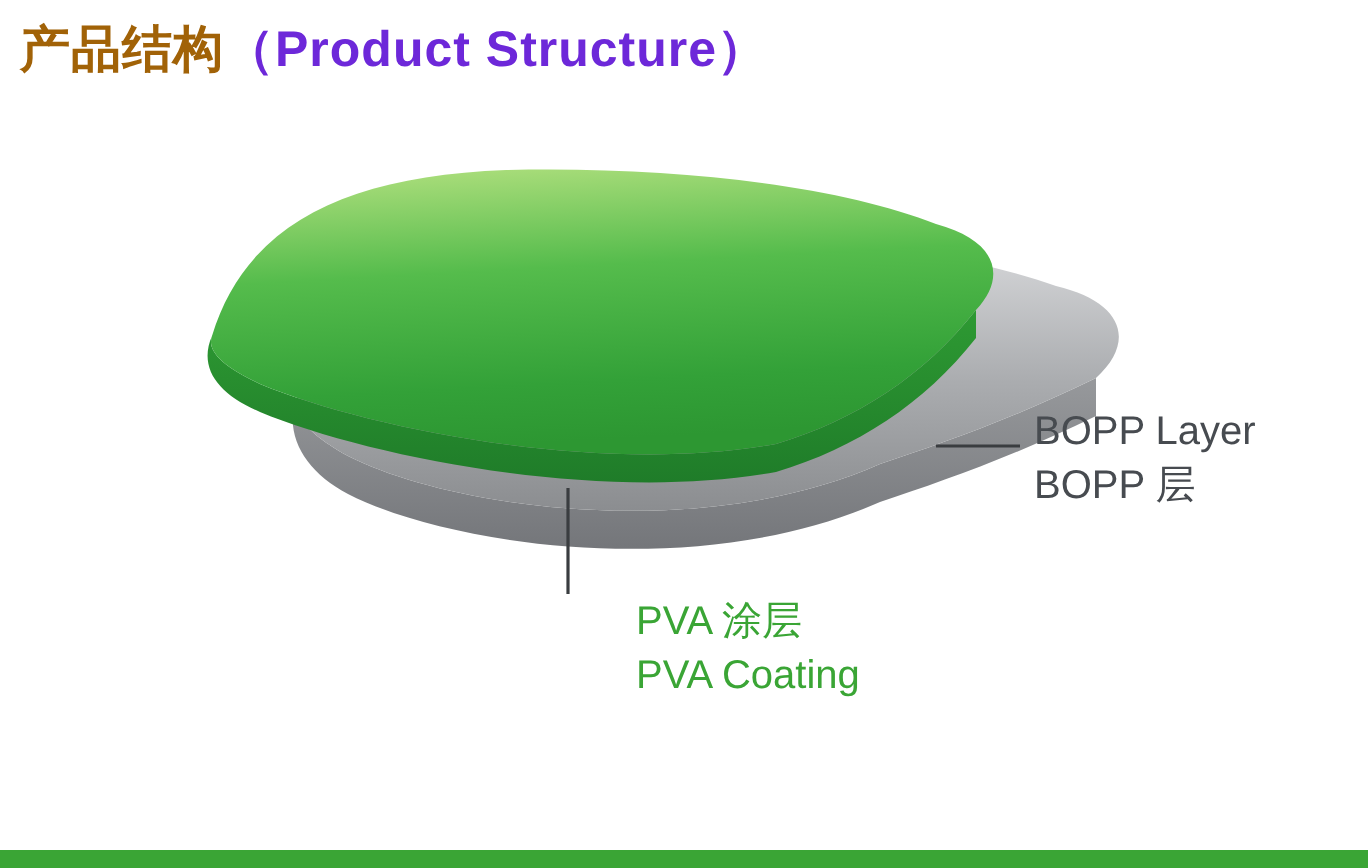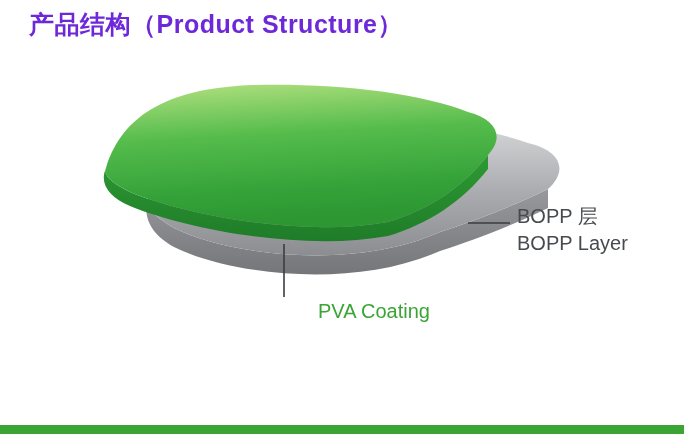--- a/index.html
+++ b/index.html
@@ -17,21 +17,21 @@
   }
   .title {
     position: absolute;
     left: 10px;
     top: 8px;
     font-size: 25px;
     font-weight: 700;
     letter-spacing: 0.5px;
     white-space: nowrap;
   }
-  .title .t-cn { color: #6d28d9; margin-left: 19px; }
+  .title .t-cn { color: #a16207; }
   .title .t-en { color: #6d28d9; }
 
   .illustration {
     position: absolute;
     left: 0;
     top: 0;
   }
 
   .callout {
     position: absolute;
@@ -123,23 +123,24 @@
          C498,120 504,138 488,155
          C462,188 428,210 388,222
          C300,238 183,214 130,192
          C113,184 103,176 106,168 Z"></path>
 
     <line x1="468" y1="223" x2="510" y2="223" stroke="#3a3d40" stroke-width="1.6"></line>
     <line x1="284" y1="244" x2="284" y2="297" stroke="#3a3d40" stroke-width="1.6"></line>
   </svg>
 
   <div class="callout bopp">
+    <div>BOPP Layer</div>
     <div>BOPP 层</div>
-    <div>BOPP Layer</div>
   </div>
 
   <div class="callout pva">
+    <div>PVA 涂层</div>
     <div>PVA Coating</div>
   </div>
 
   <div class="footer-bar"></div>
 
 </div>
 
 </body></html>

